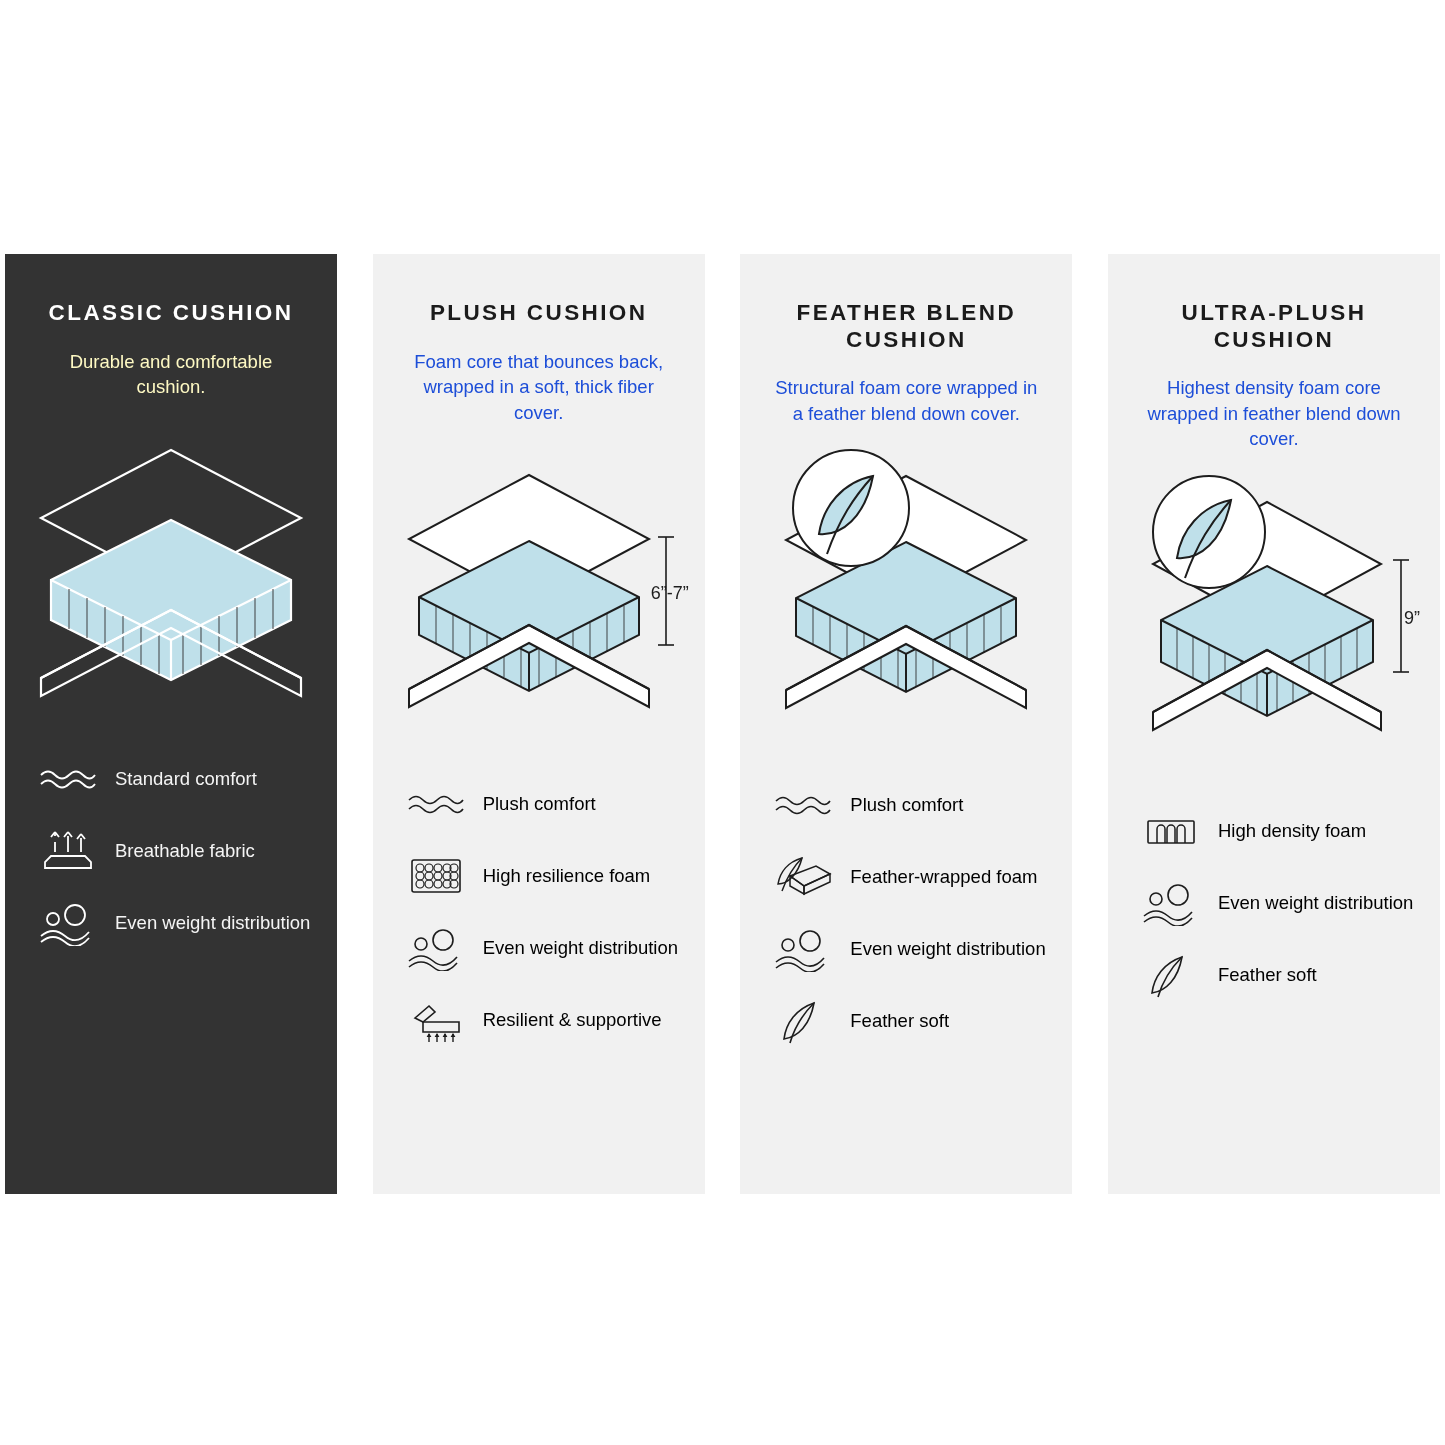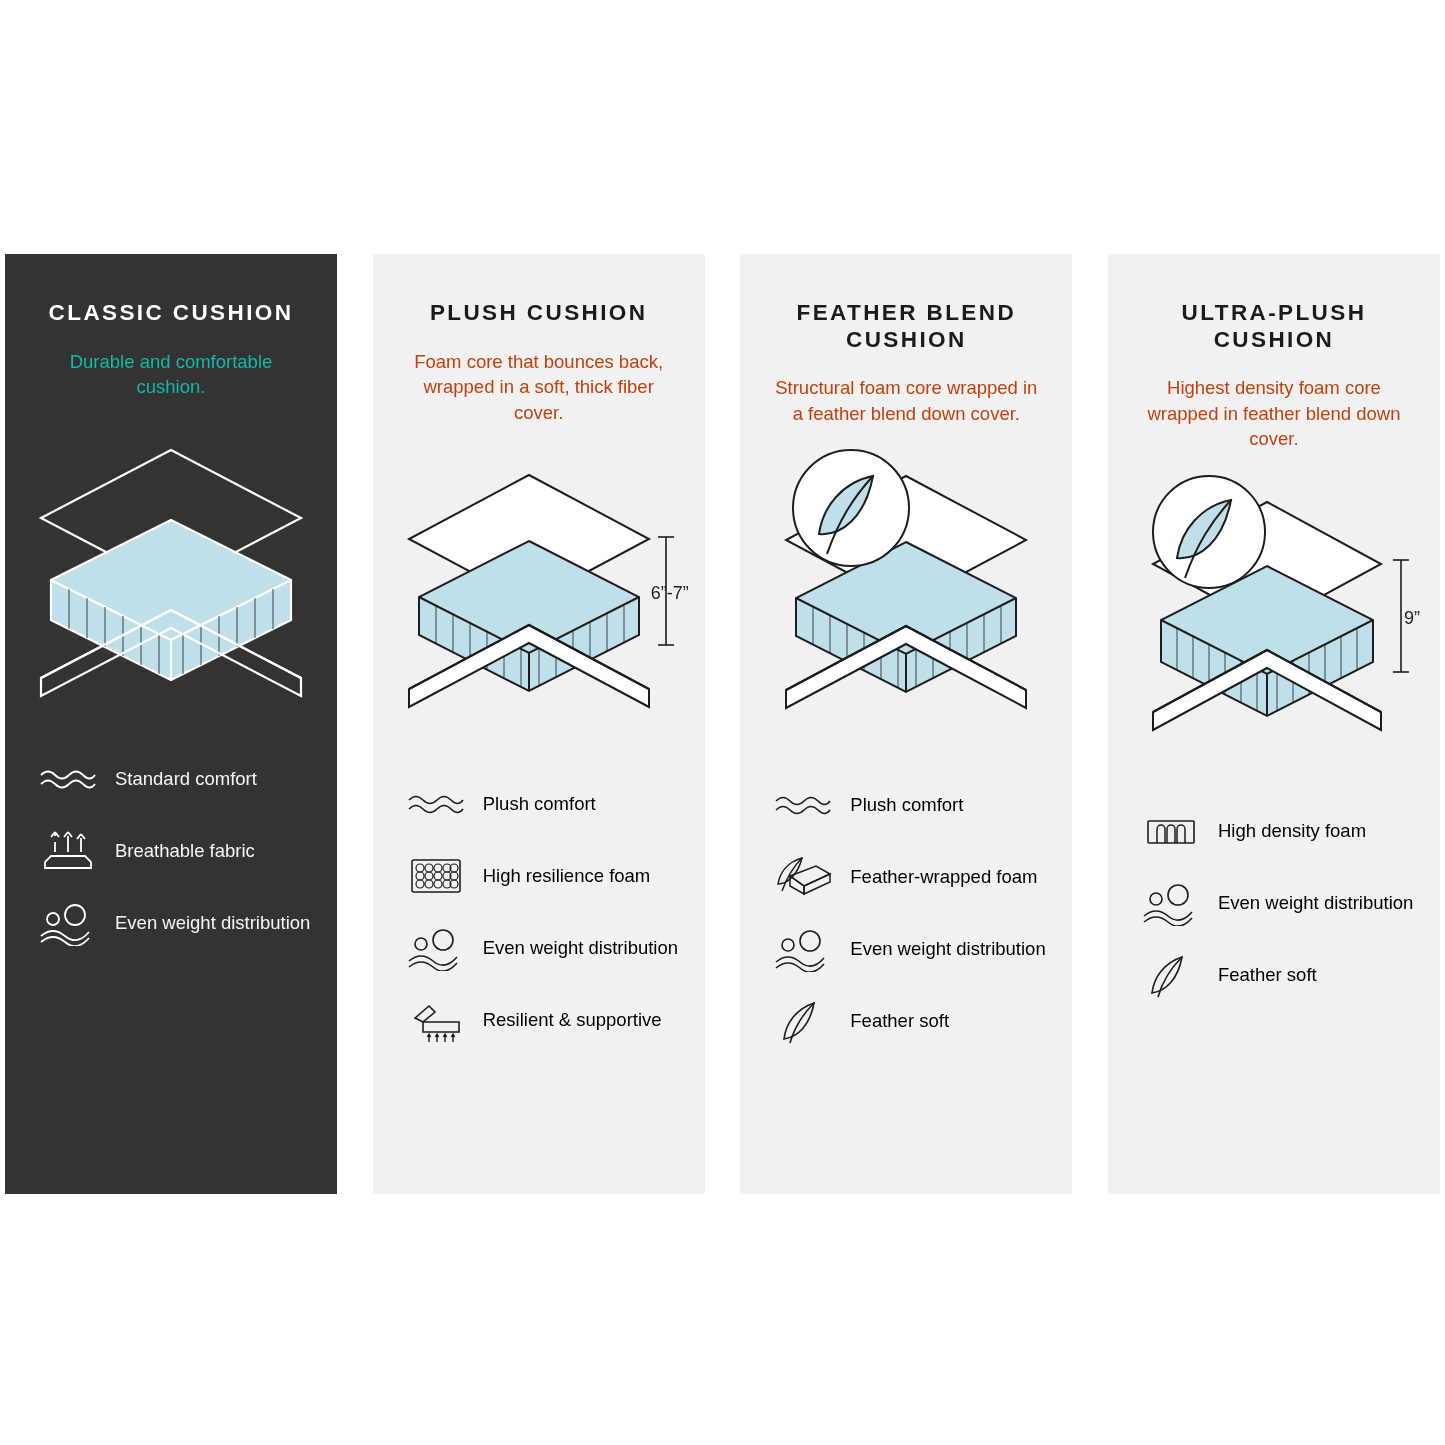--- a/index.html
+++ b/index.html
@@ -48,26 +48,26 @@
     color: #1b1b1b;
     line-height: 1.18;
     margin: 0;
   }
   .card.dark .card-title {
     color: #ffffff;
   }
   .card-desc {
     text-align: center;
     font-size: 18.5px;
-    color: #c2410c;
+    color: #1d4ed8;
     line-height: 1.38;
     margin: 22px 6px 0 6px;
   }
   .card.dark .card-desc {
-    color: #14b8a6;
+    color: #fef9c3;
   }
   .art {
     position: relative;
     height: 300px;
     margin-top: 20px;
   }
   .art svg {
     position: absolute;
     left: 50%;
     top: 0;

